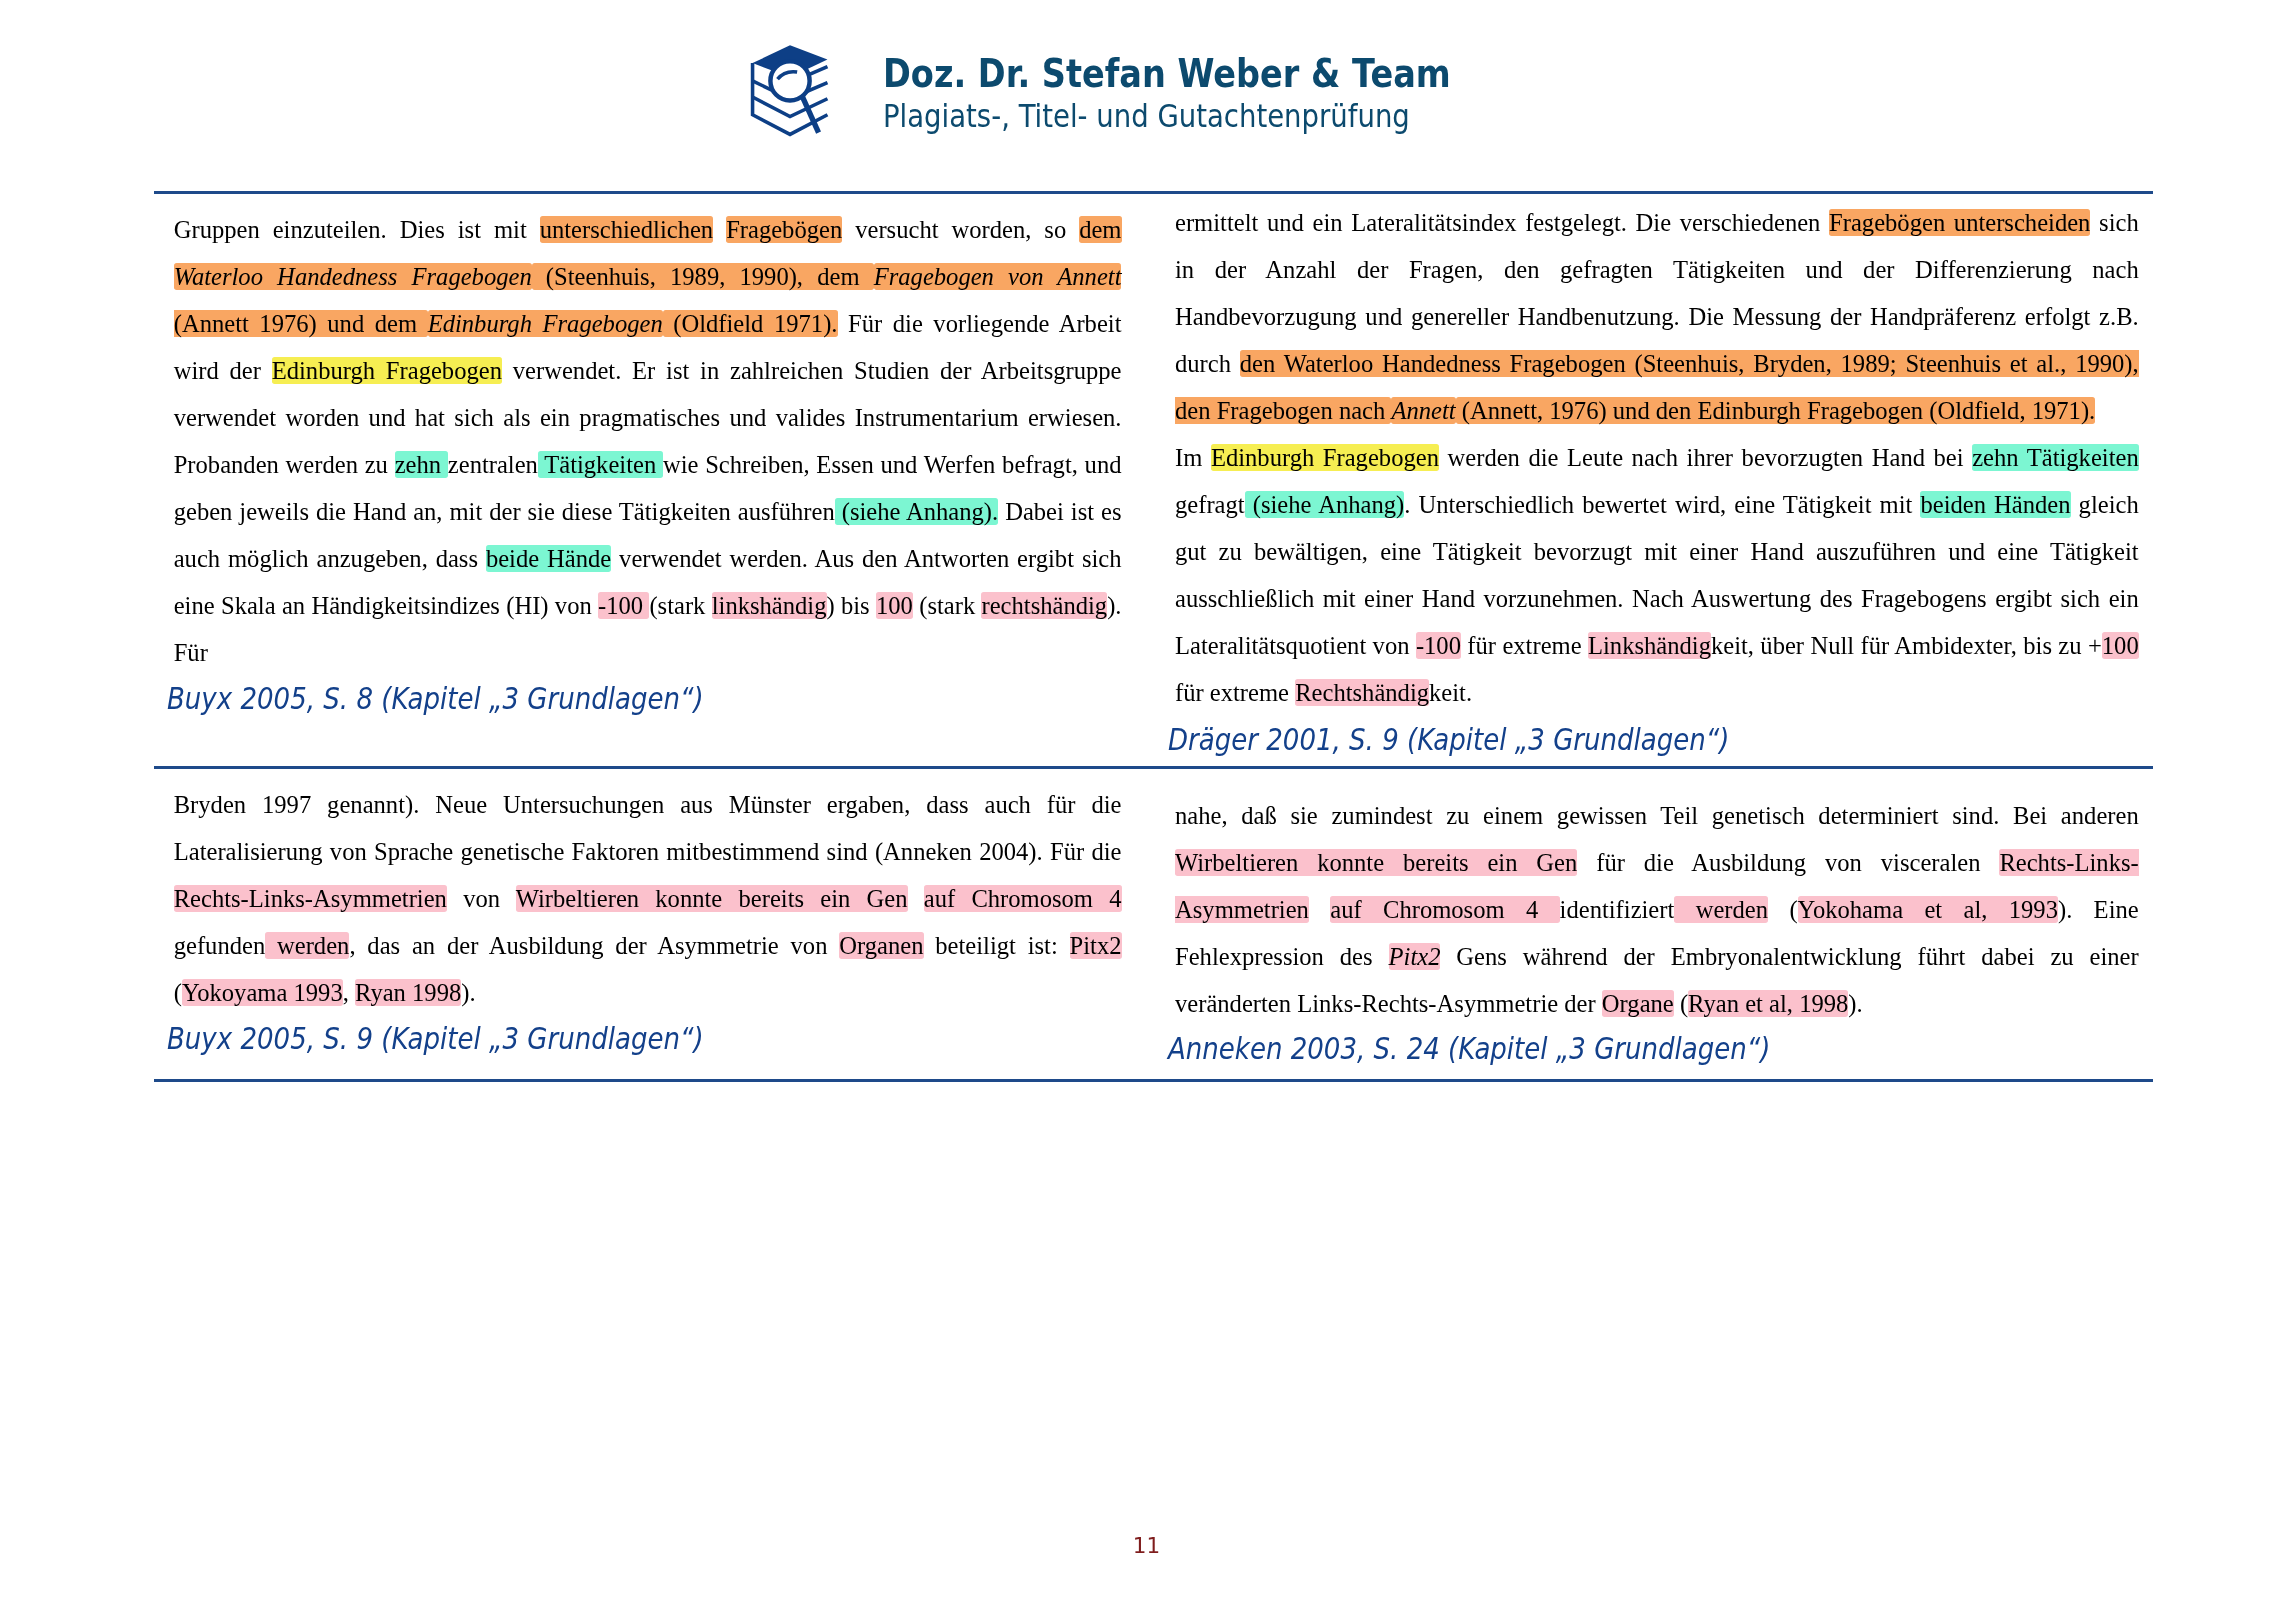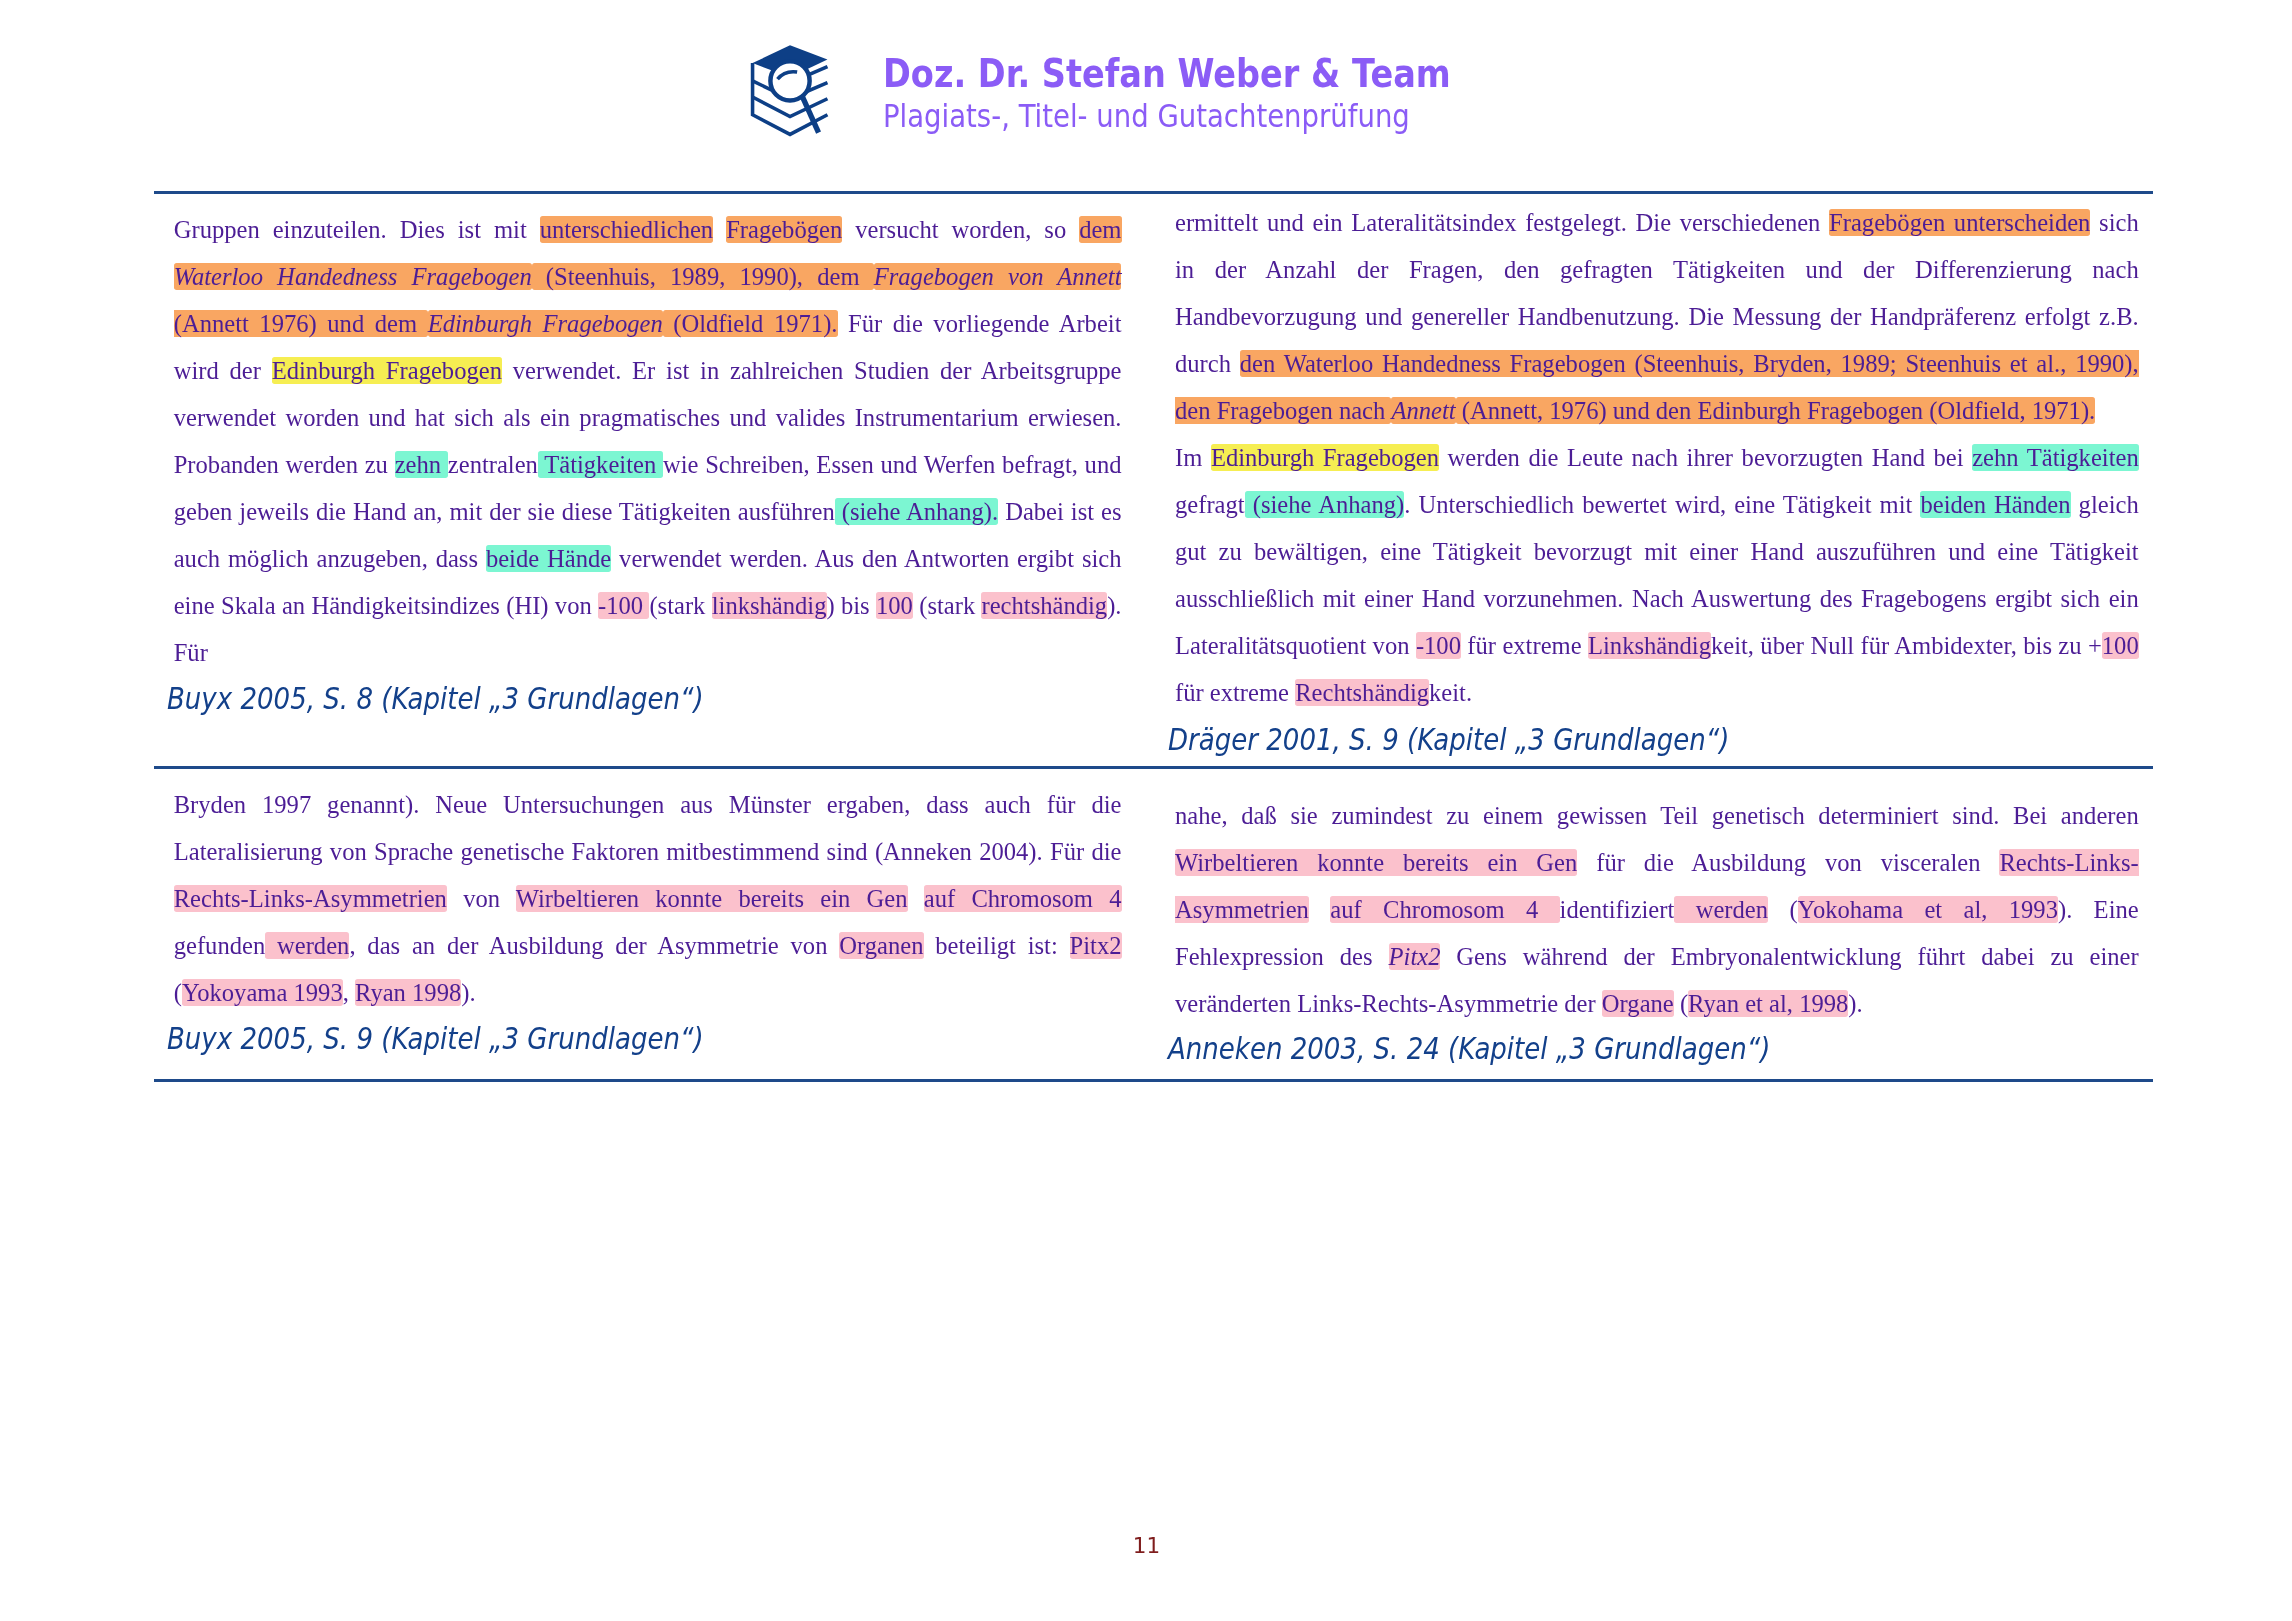--- a/index.html
+++ b/index.html
@@ -1,29 +1,29 @@
 <!DOCTYPE html>
 <html style="font-size:14.3px"><head>
 <meta charset="utf-8">
 <style>
   html, body { margin:0; padding:0; background:#ffffff; }
   body { width:2293px; height:1622px; position:relative; overflow:hidden; }
   .header { position:absolute; top:43px; left:0; width:2293px; display:flex; justify-content:center; align-items:center; }
   .logo-wrap { display:flex; align-items:center; gap:27px; }
   .logo-icon { width:107px; height:99px; }
-  .brand { color:#8b5cf6; font-family:"DejaVu Sans", sans-serif; }
+  .brand { color:#0c4a6e; font-family:"DejaVu Sans", sans-serif; }
   .brand-title { font-size:39px; font-weight:bold; letter-spacing:0px; line-height:47px; transform:scaleX(0.86); transform-origin:left; white-space:nowrap; }
   .brand-sub { font-size:32px; line-height:39px; transform:scaleX(0.86); transform-origin:left; white-space:nowrap; }
   .table { position:absolute; left:154px; width:1999px; top:191px; }
   .hr { height:2.7px; background:#1e4a8a; width:100%; }
   .row { display:flex; width:100%; }
   .cell { width:50%; box-sizing:border-box; }
   .cell.left { padding:12.5px 0 0 19.7px; padding-right:32px; }
   .cell.right { padding:5.4px 0 0 21.5px; padding-right:14.3px; }
-  .text { font-family:"Liberation Serif", serif; font-size:24.6px; line-height:47px; color:#4c1d95; text-align:justify; text-align-last:left; }
+  .text { font-family:"Liberation Serif", serif; font-size:24.6px; line-height:47px; color:#000000; text-align:justify; text-align-last:left; }
   .text p { margin:0;font-family:Liberation Serif, serif; }
   .hl-o { background:#f9a662; border-radius:2.7px; }
   .hl-y { background:#f6ee52; border-radius:2.7px; }
   .hl-g { background:#7cf6d2; border-radius:2.7px; }
   .hl-p { background:#fbc1cc; border-radius:2.7px; }
   .src { font-family:"DejaVu Sans", sans-serif; font-style:italic; color:#13408a; font-size:29.6px; transform:scaleX(0.88); transform-origin:left; white-space:nowrap; margin-left:-7.2px; }
   .row1 .left .src { margin-top:5.4px; }
   .row1 .right .src { margin-top:7.2px; margin-bottom:9px; }
   .row2 .cell.left { }
   .row2 .cell.right { padding-top:23px; }

